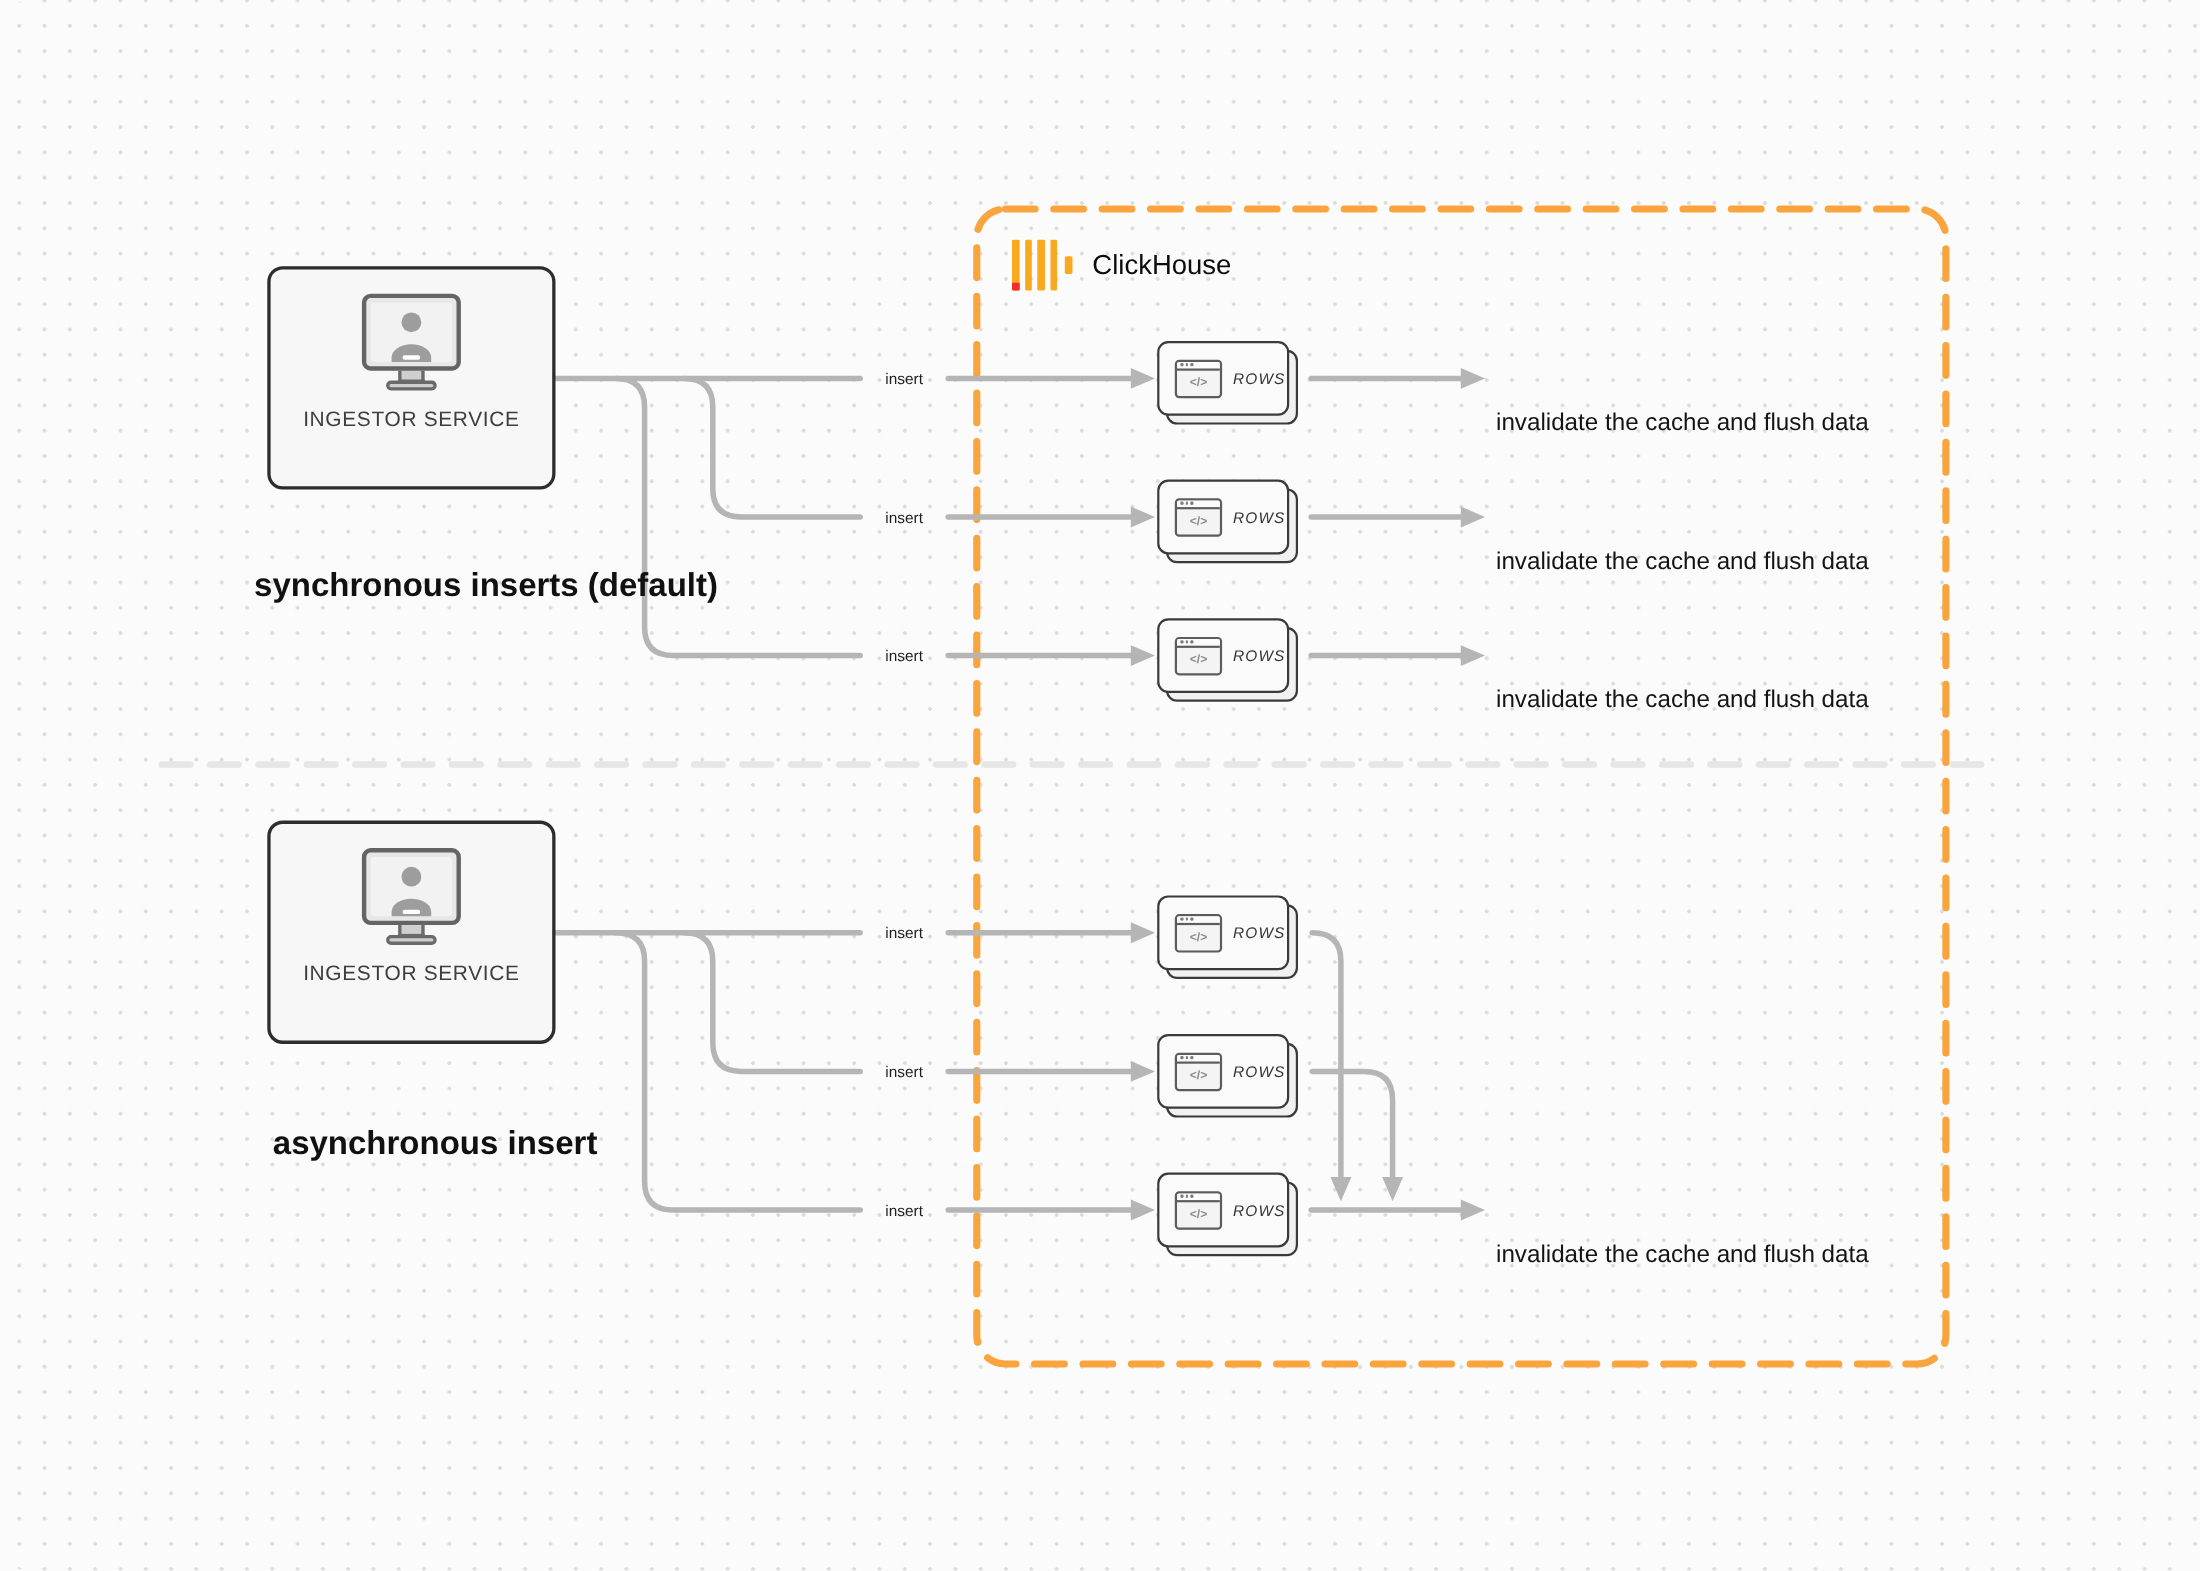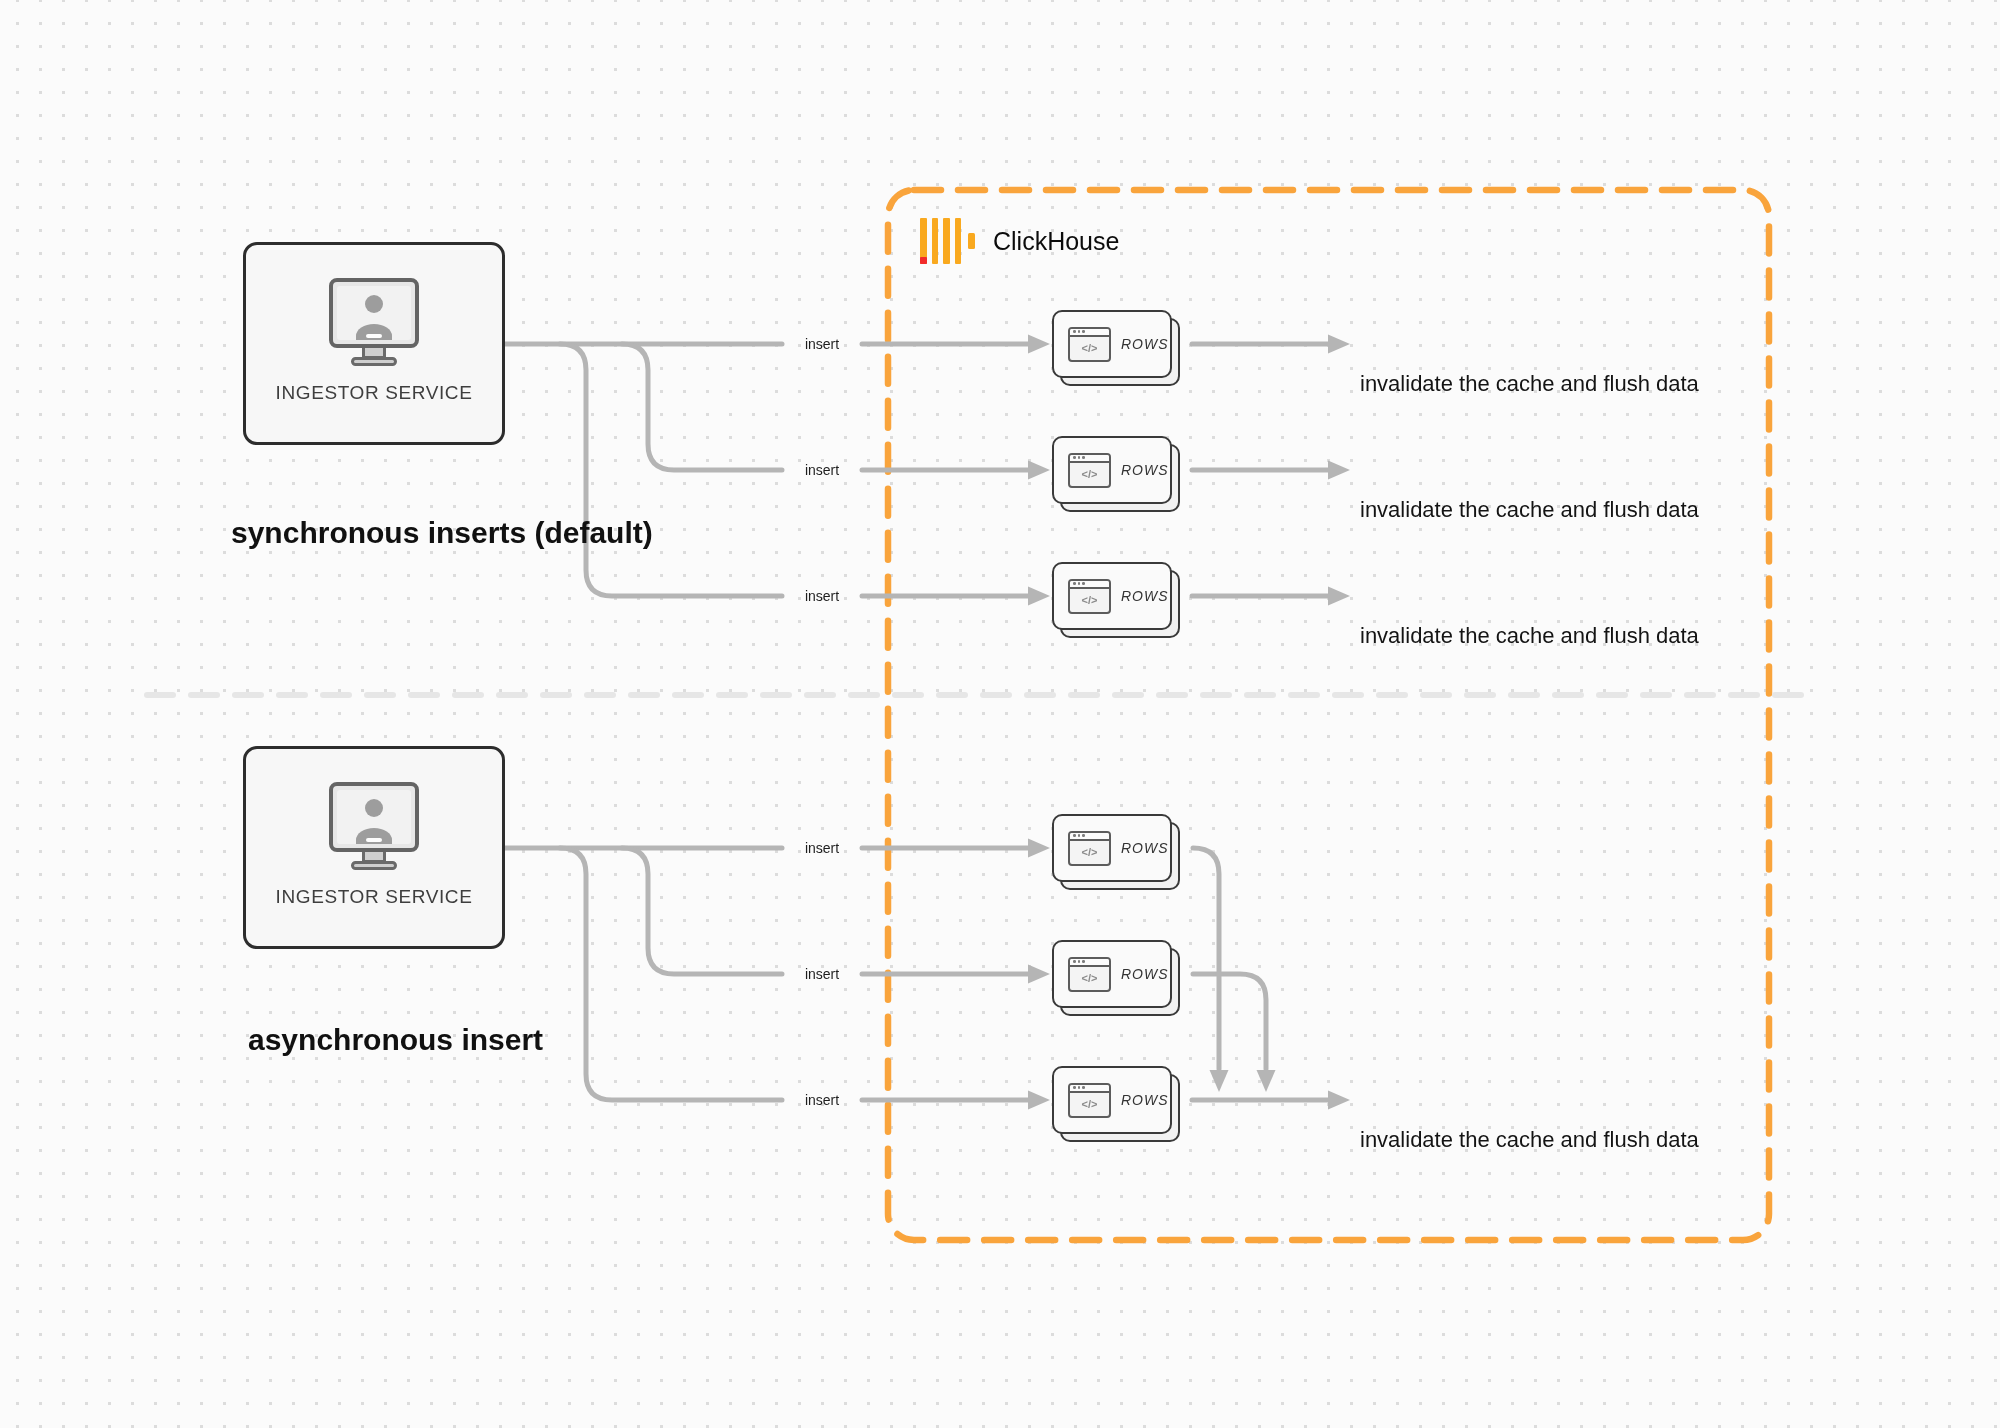--- a/index.html
+++ b/index.html
@@ -6,30 +6,31 @@
   html,body { background:#fbfbfb; }
   .canvas {
     position:relative;
     width:2000px; height:1428px;
     font-family:"Liberation Sans", sans-serif;
     background-color:#fbfbfb;
     background-image:radial-gradient(circle, #dcdcdc 1.7px, transparent 1.9px);
     background-size:23px 23px;
     background-position:6px 12px;
     overflow:hidden;
+    border-radius:26px;
   }
   svg.wires { position:absolute; left:0; top:0; z-index:1; }
   .wire { stroke:#b5b5b5; stroke-width:5; fill:none; stroke-linecap:round; }
   .arrowhead { fill:#b5b5b5; stroke:none; }
 
   
   .service-box {
     position:absolute; width:262px; height:203px; z-index:2;
     background:#f7f7f7; border:3.5px solid #2d2d2d; border-radius:14px;
-    display:flex; flex-direction:column; align-items:center; padding-top:33px;
+    display:flex; flex-direction:column; align-items:center; padding-top:22px;
   }
   .monitor { position:relative; width:90px; height:70px; border:4px solid #646464;
     border-radius:8px; background:#e7e7e7; }
   .monitor .screen { position:absolute; left:4px; top:4px; right:4px; bottom:4px;
     background:#f2f2f2; border-radius:3px; overflow:hidden; }
   .monitor .head { position:absolute; left:50%; top:9px; width:18px; height:18px;
     margin-left:-9px; border-radius:50%; background:#9d9d9d; }
   .monitor .shoulders { position:absolute; left:50%; bottom:-8px; width:36px; height:24px;
     margin-left:-18px; border-radius:50% 50% 0 0; background:#9d9d9d; }
   .monitor .chin { position:absolute; left:50%; bottom:2px; width:16px; height:4px;

